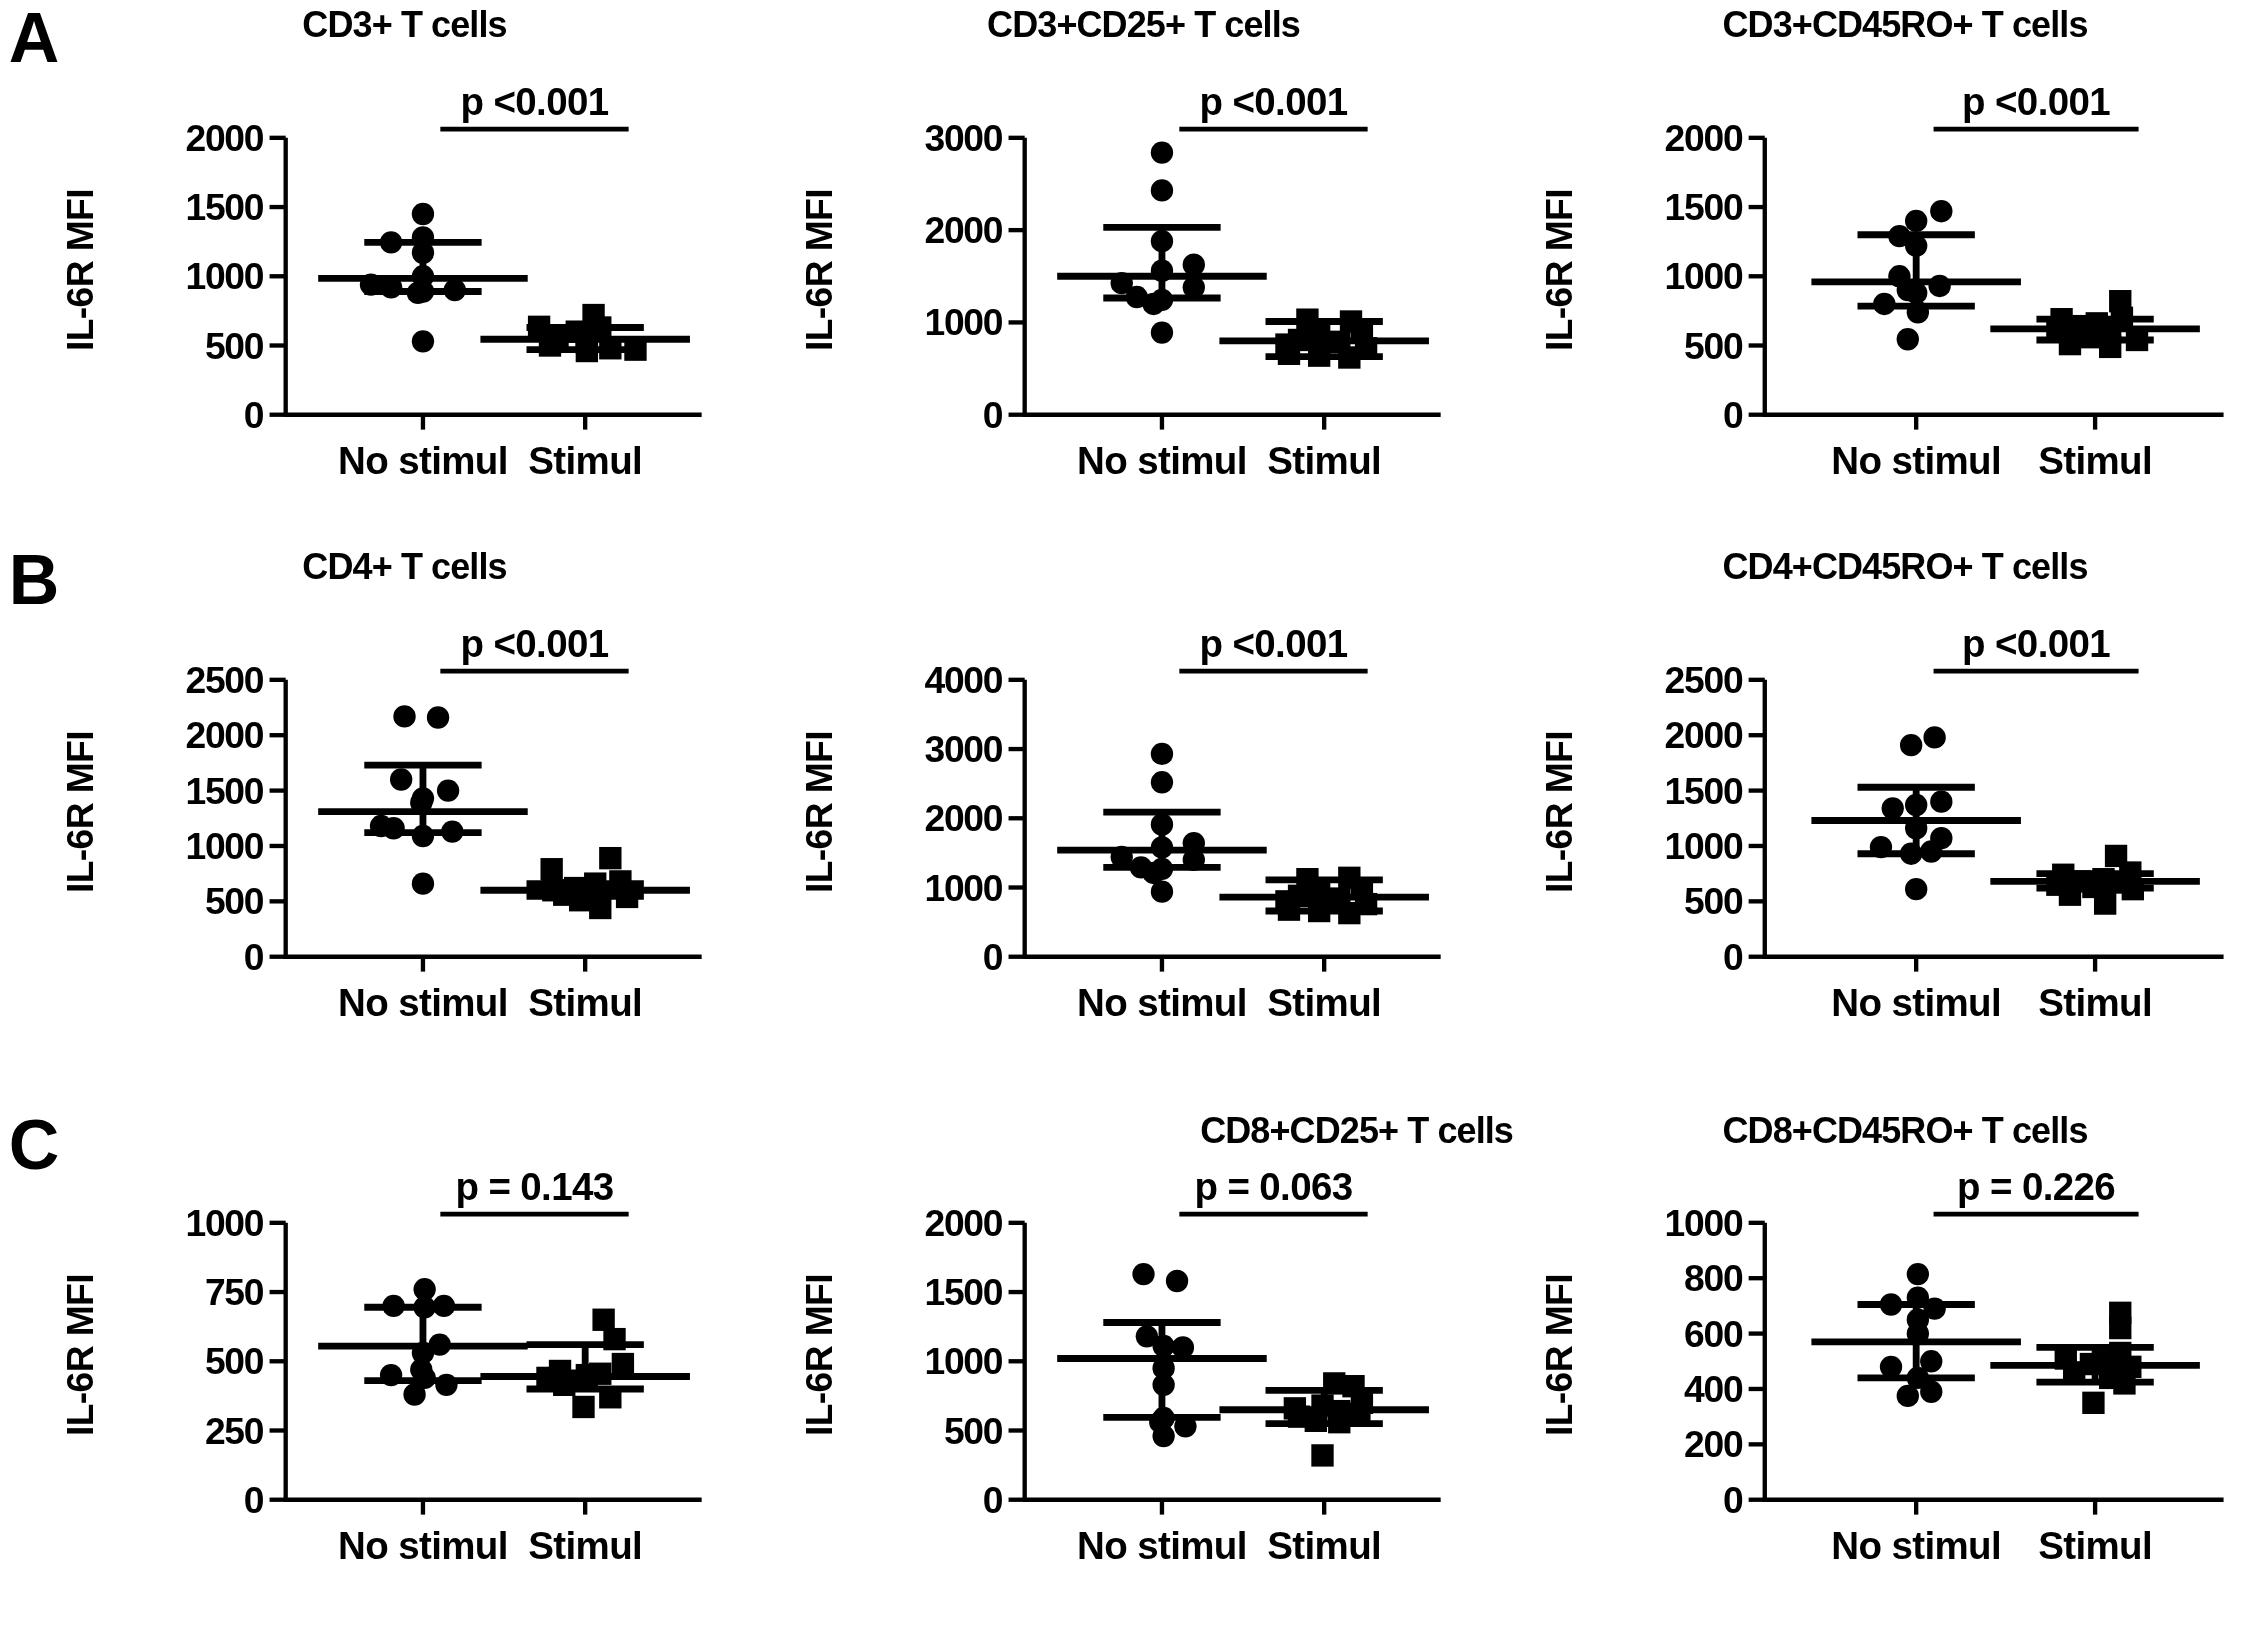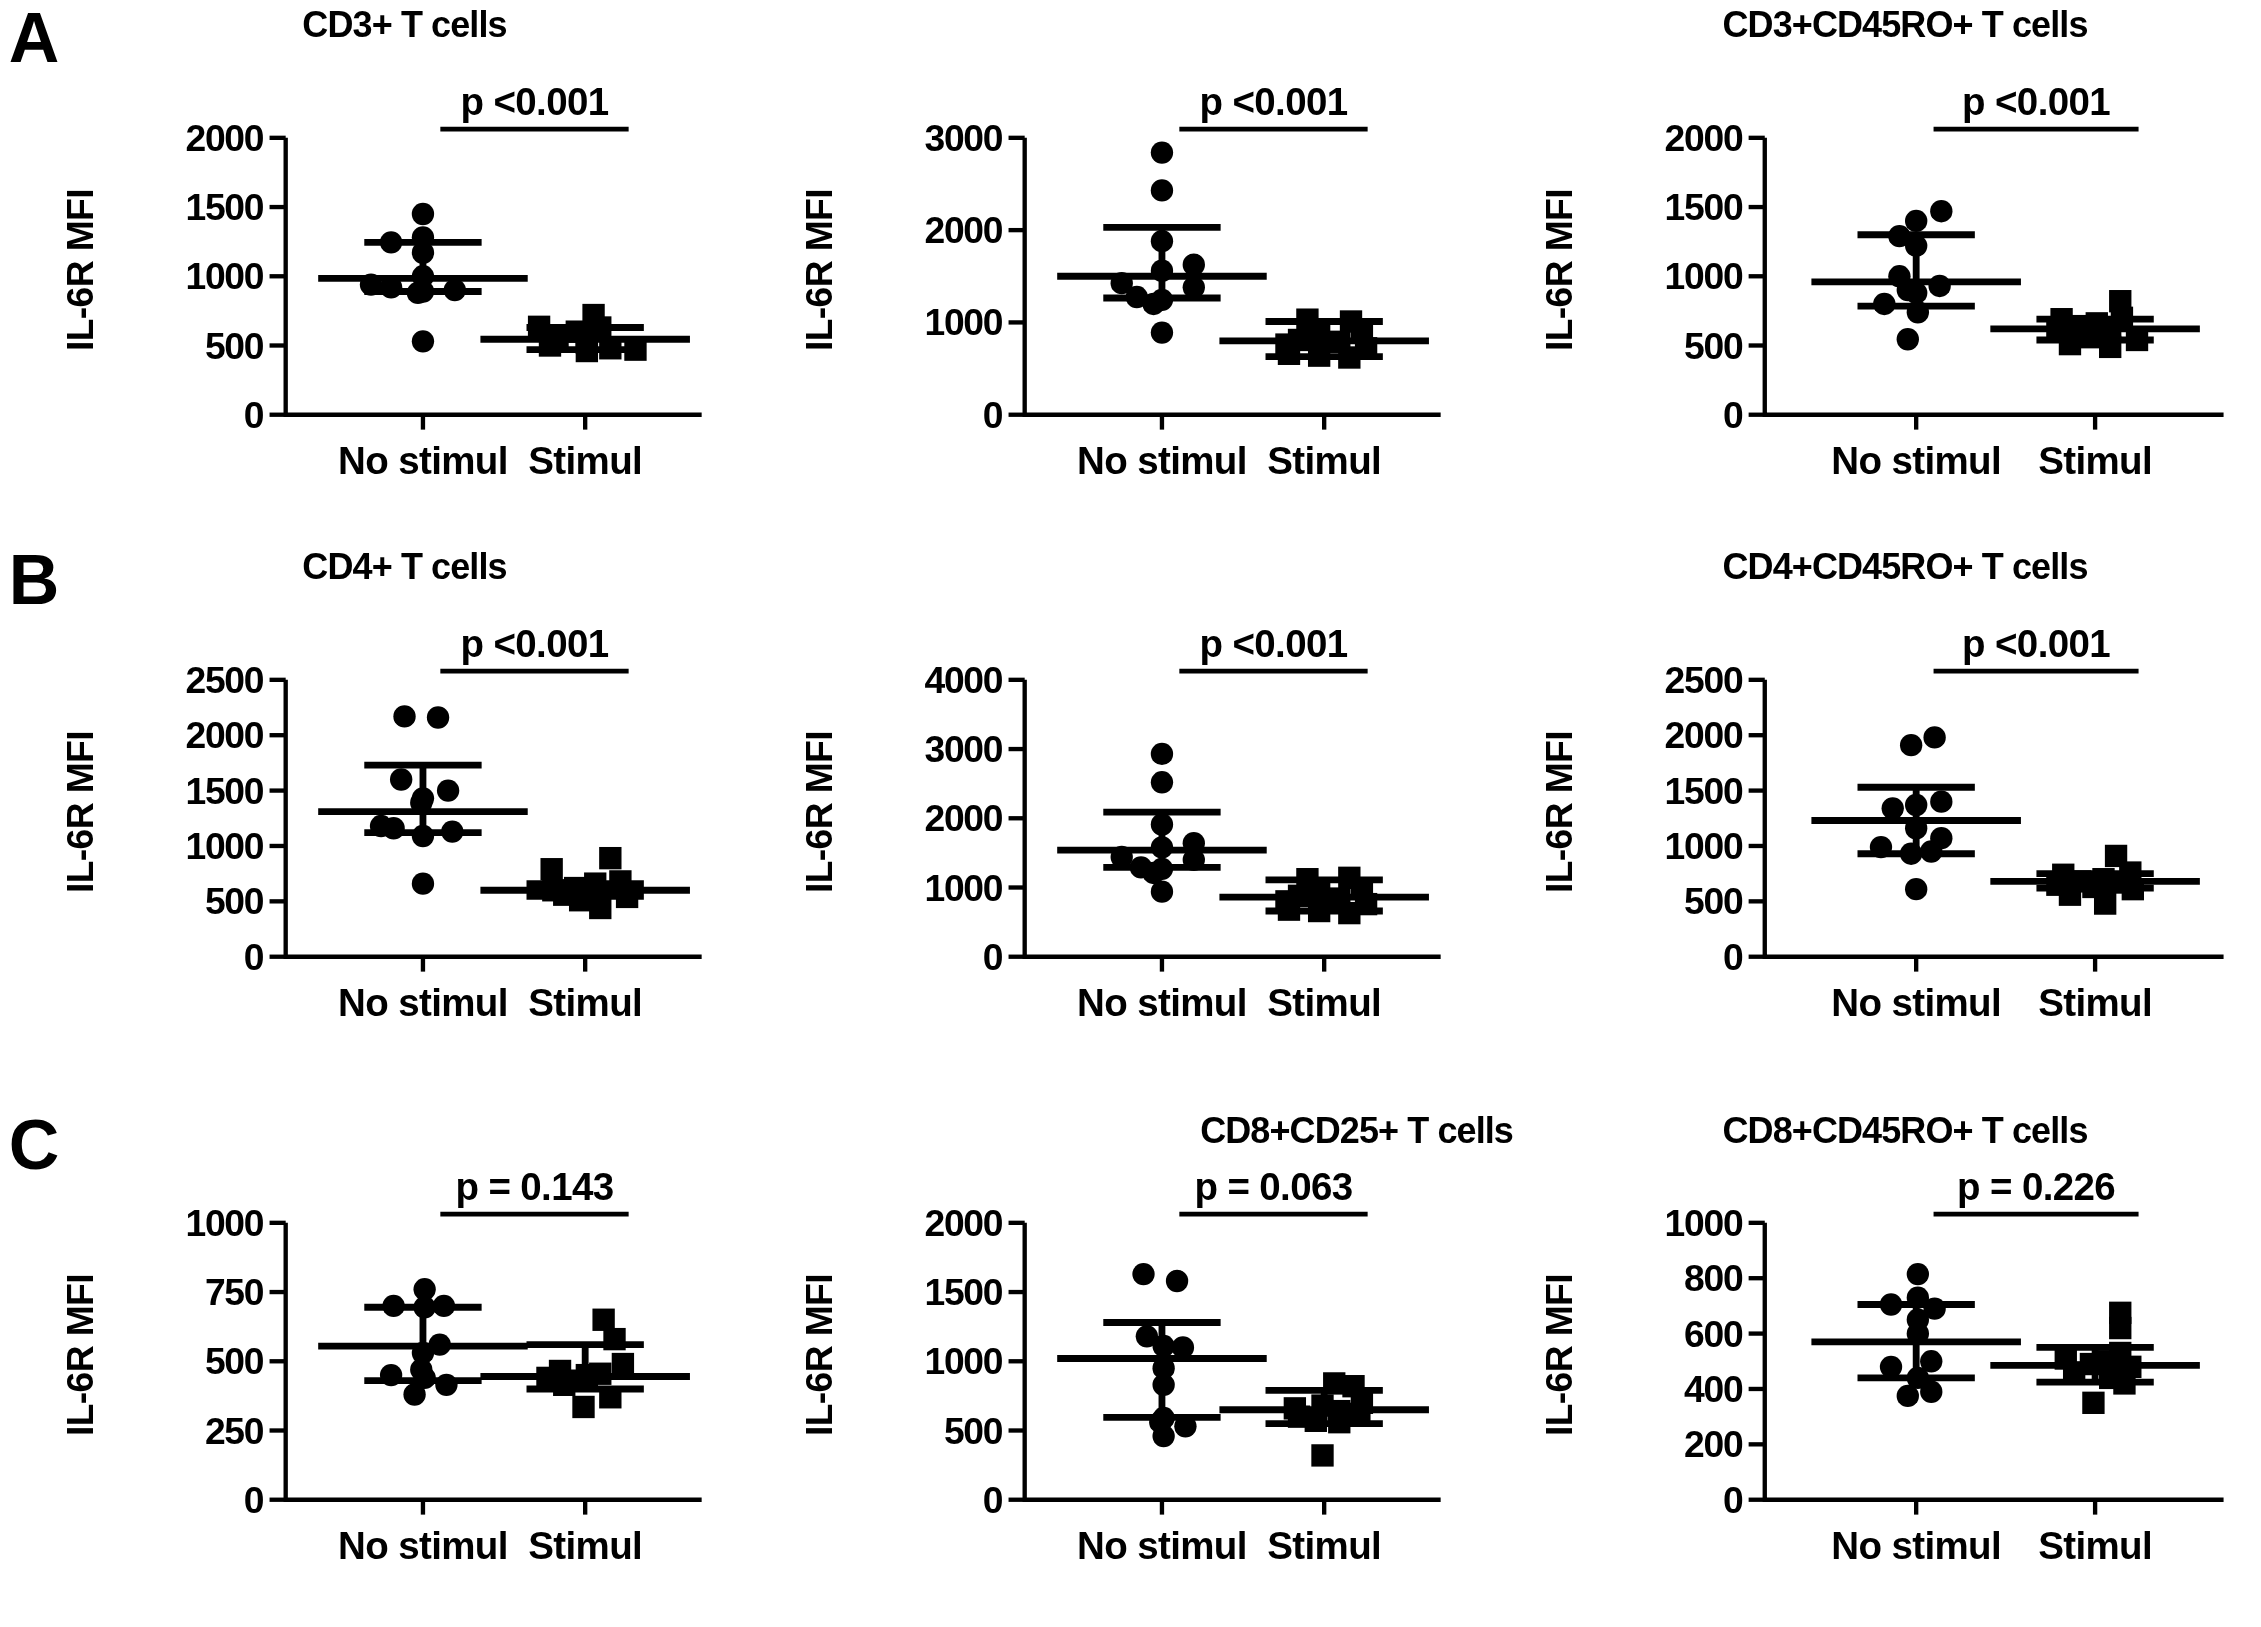--- a/index.html
+++ b/index.html
@@ -107,20 +107,21 @@
             <rect x="927.1" y="534.04" width="36" height="36" class="marker-square"></rect>
             <rect x="867.6999999999999" y="538.5" width="36" height="36" class="marker-square"></rect>
             <rect x="964.9" y="542.96" width="36" height="36" class="marker-square"></rect>
             <rect x="1005.4" y="545.19" width="36" height="36" class="marker-square"></rect>
             <rect x="927.1" y="547.42" width="36" height="36" class="marker-square"></rect>
           </svg>
         </div>
     </div>
 
     <div class="panel panel-2">
+      <div class="panel-title">CD3+CD25+ T cells</div>
       <div class="plot">
           <svg viewBox="0 0 1190 873" width="739" height="542">
             <line x1="709.1" y1="208" x2="1012.4" y2="208" class="sig-bar"></line>
             <text x="860.75" y="186" class="pval">p &lt;0.001</text>
             <path d="M 460 222 L 460 668 L 1130 668" class="axis-line"></path>
             <line x1="434" y1="668" x2="460" y2="668" class="tick"></line>
             <text x="424" y="689" class="tick-label">0</text>
             <line x1="434" y1="519.3333333333334" x2="460" y2="519.3333333333334" class="tick"></line>
             <text x="424" y="540.3333333333334" class="tick-label">1000</text>
             <line x1="434" y1="370.6666666666667" x2="460" y2="370.6666666666667" class="tick"></line>

